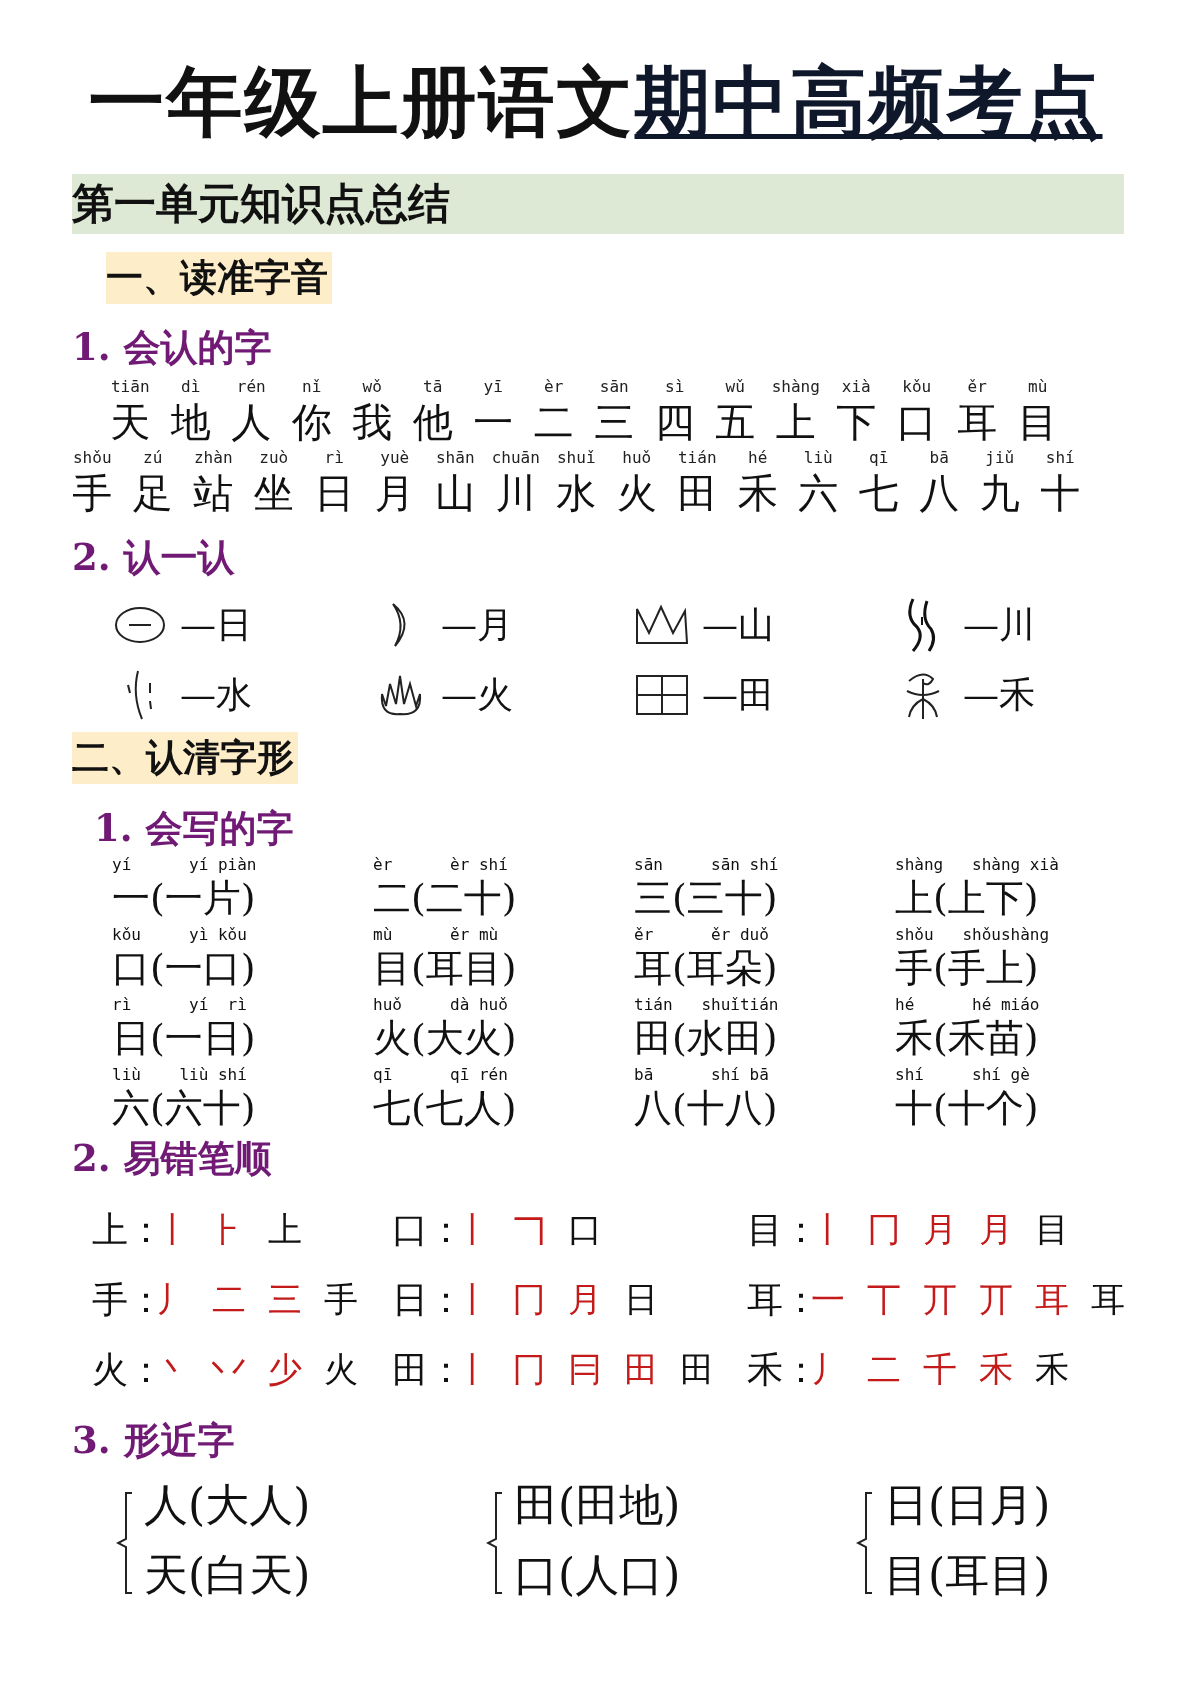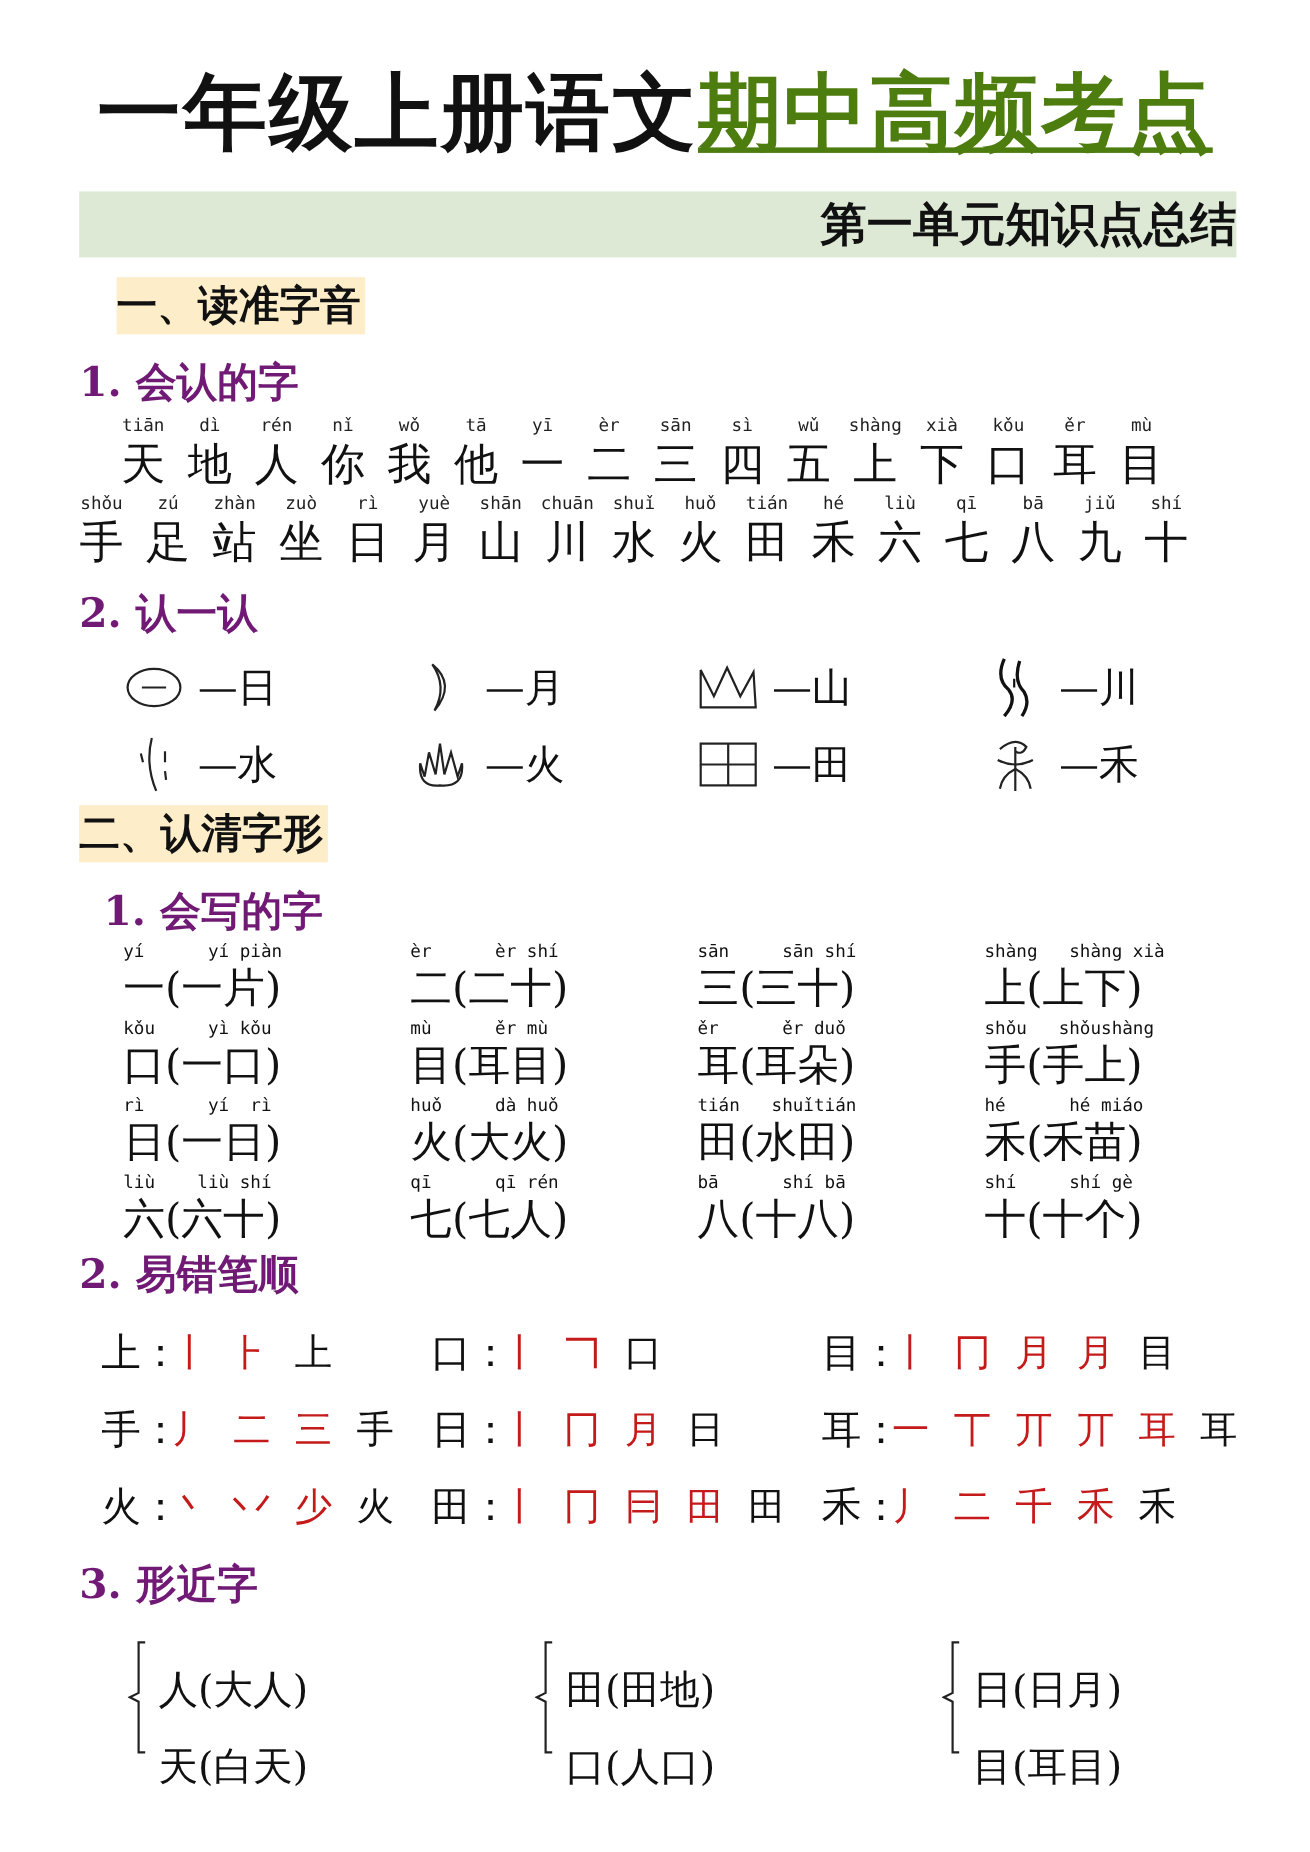--- a/index.html
+++ b/index.html
@@ -1,22 +1,22 @@
 <!DOCTYPE html>
 <html><head>
 <meta charset="utf-8">
 <style>
   html, body { margin:0; padding:0; background:#ffffff; }
   body { width:1191px; height:1684px; position:relative; overflow:hidden;
          font-family:"DejaVu Serif","Liberation Serif",serif; color:#111; }
   .abs { position:absolute; }
   .title { top:52px; left:0; width:1191px; text-align:center; font-family:"DejaVu Sans","Liberation Sans",sans-serif;
            font-weight:bold; font-size:76px; line-height:100px; letter-spacing:2px; }
-  .title .red { color:#4d7c0f; text-decoration:underline; text-decoration-thickness:5px; text-underline-offset:6px; }
-  .banner { top:174px; left:72px; width:1052px; height:60px; background:#dde9d4; text-align:right;
+  .title .red { color:#0f172a; text-decoration:underline; text-decoration-thickness:5px; text-underline-offset:6px; }
+  .banner { top:174px; left:72px; width:1052px; height:60px; background:#dde9d4; text-align:left;
             font-family:"DejaVu Sans","Liberation Sans",sans-serif; font-weight:bold; font-size:42px; line-height:60px; }
   .sect { left:72px; height:52px; background:#fdedc8; padding:0 4px 0 0; font-family:"DejaVu Sans","Liberation Sans",sans-serif;
           font-weight:bold; font-size:37px; line-height:52px; }
   .sub { left:72px; color:#701a75; font-size:37px; font-weight:bold; line-height:50px; font-family:"DejaVu Serif","Liberation Serif",serif; }
   .py-row { display:flex; }
   .cell { width:60.5px; text-align:center; }
   .cell .py { font-size:16px; line-height:20px; height:20px; white-space:nowrap; color:#222; font-family:"DejaVu Sans Mono","Liberation Mono",monospace; }
   .cell .hz { font-size:40px; line-height:50px; }
   .pic-grid { display:grid; grid-template-columns:repeat(4, 261px); grid-auto-rows:70px; }
   .pic { display:flex; align-items:center; font-size:36px; }
@@ -26,21 +26,21 @@
   .ww .pys { font-size:16px; line-height:20px; height:20px; font-family:"DejaVu Sans Mono","Liberation Mono",monospace; white-space:pre; }
   .ww .hzs { font-size:38px; line-height:46px; white-space:nowrap; }
   .so-row { display:flex; height:70px; align-items:center; }
   .so-group { display:flex; align-items:center; }
   .so-label { font-size:36px; width:64px; }
   .so-step { font-size:34px; color:#111; margin-right:22px; }
   .so-step.r { color:#c41a1a; }
   .sim-grid { display:grid; grid-template-columns:repeat(3, 370px); }
   .sim { position:relative; height:140px; }
   .sim .brace { position:absolute; left:0; top:16px; width:20px; height:104px; }
-  .sim .line { position:absolute; left:28px; font-size:36px; line-height:44px; white-space:nowrap;margin-top:32px; }
+  .sim .line { position:absolute; left:28px; font-size:44px; line-height:44px; white-space:nowrap; }
 </style>
 </head>
 <body>
 
 <div class="abs title">
   <span>一年级上册语文</span><span class="red">期中高频考点</span>
 </div>
 
 <div class="abs banner">第一单元知识点总结</div>
 

